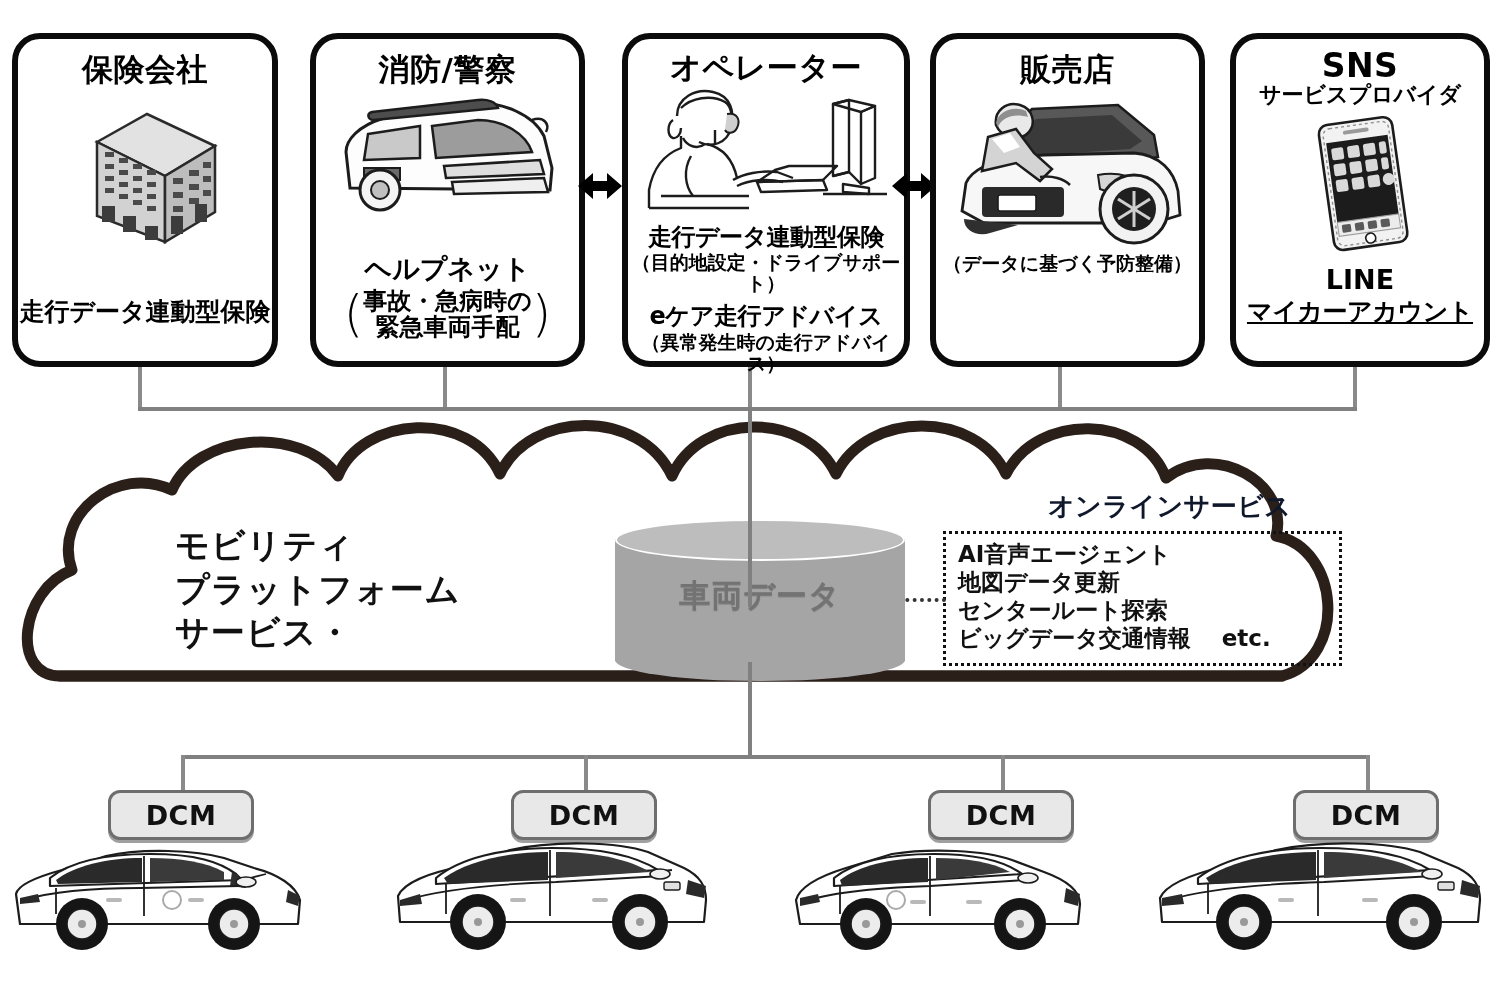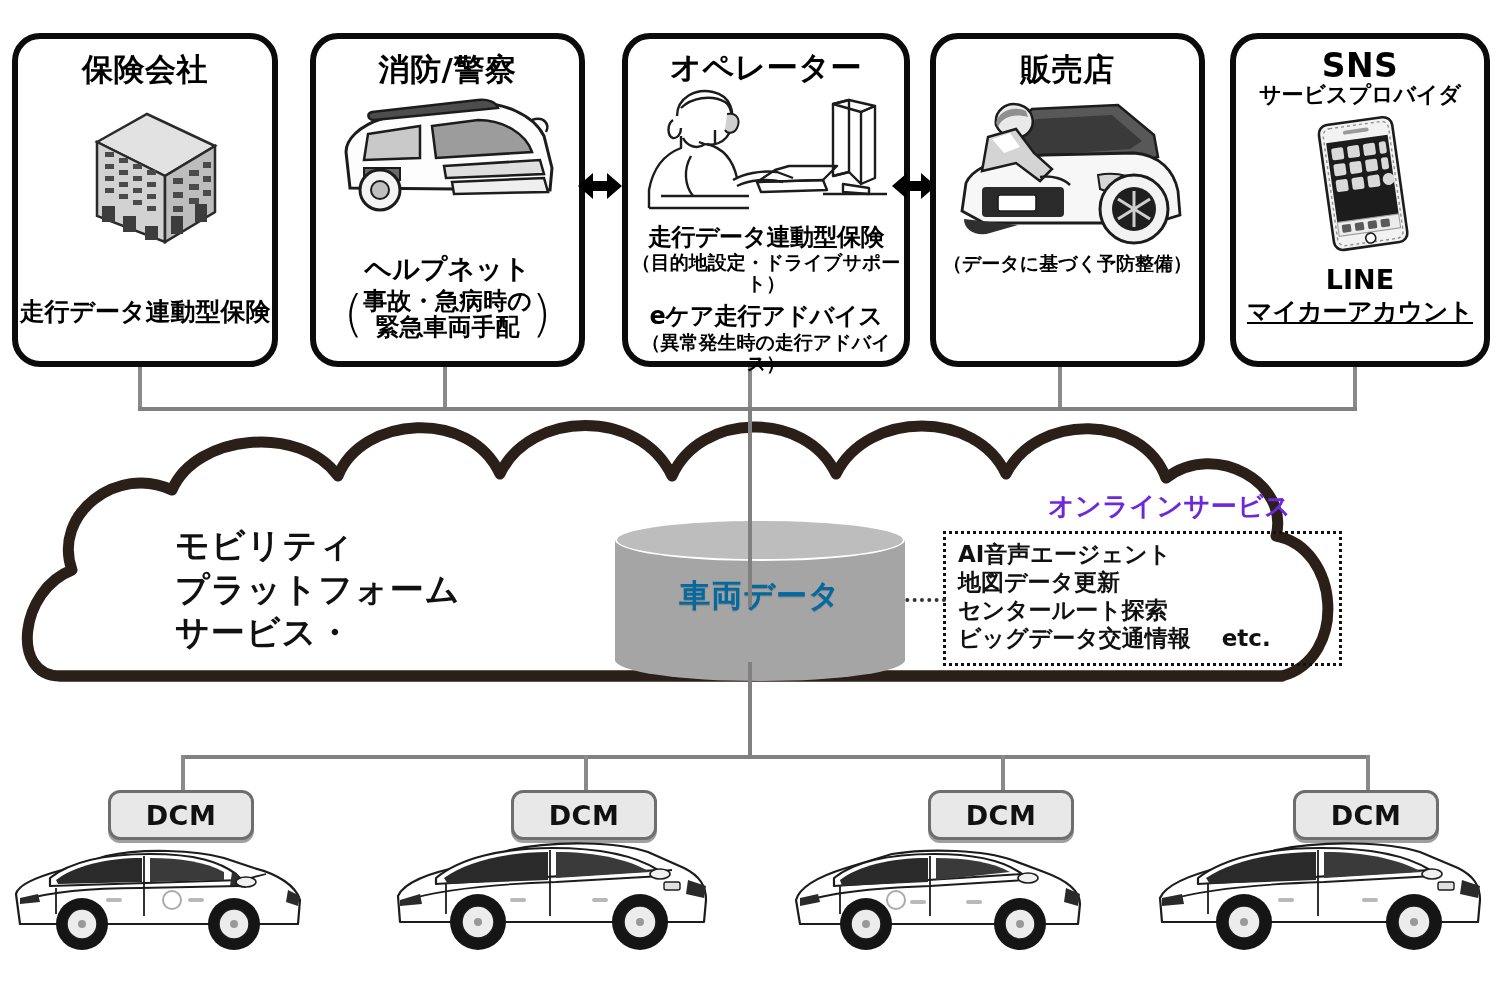--- a/index.html
+++ b/index.html
@@ -22,34 +22,34 @@
 
   
   .dblarrow{position:absolute;width:44px;height:34px;}
 
   
   #cloudwrap{position:absolute;left:0;top:418px;width:1500px;height:300px;}
 
   
   .cloudtitle{position:absolute;font-weight:bold;line-height:1.28;color:#111;
               letter-spacing:1px;}
-  .onlinetitle{position:absolute;font-weight:bold;color:#6d28d9;letter-spacing:.5px;}
+  .onlinetitle{position:absolute;font-weight:bold;color:#0f172a;letter-spacing:.5px;}
   .onlinebox{position:absolute;border:3px dotted #111;box-sizing:border-box;
              padding:6px 10px 4px 12px;}
   .onlinebox div{font-weight:bold;line-height:1.22;color:#111;white-space:nowrap;}
 
   
   #cyl{position:absolute;left:615px;top:519px;width:290px;height:160px;}
   #cyl .body{position:absolute;left:0;top:20px;width:290px;height:122px;background:#a5a5a5;}
   #cyl .top{position:absolute;left:0;top:0;width:290px;height:42px;border-radius:50%;
             background:#bdbdbd;border:2px solid #ffffff;box-sizing:border-box;}
   #cyl .bot{position:absolute;left:0;top:120px;width:290px;height:42px;border-radius:50%;
             background:#a5a5a5;}
   #cyl .lbl{position:absolute;left:0;top:56px;width:290px;text-align:center;
-            font-weight:bold;color:#0369a1;font-size:31px;letter-spacing:1px;
+            font-weight:bold;color:#737373;font-size:31px;letter-spacing:1px;
             text-shadow:0 1px 1px rgba(0,0,0,.25);}
   .dotlink{position:absolute;border-top:4px dotted #333;}
 
   
   .dcm{position:absolute;width:146px;height:50px;border:3px solid #6e6e6e;
        border-radius:12px;background:#e8e8e8;box-sizing:border-box;
        display:flex;align-items:center;justify-content:center;
        font-weight:bold;font-size:27px;letter-spacing:.5px;color:#111;
        box-shadow:0 3px 0 rgba(80,80,80,.55);}
 

